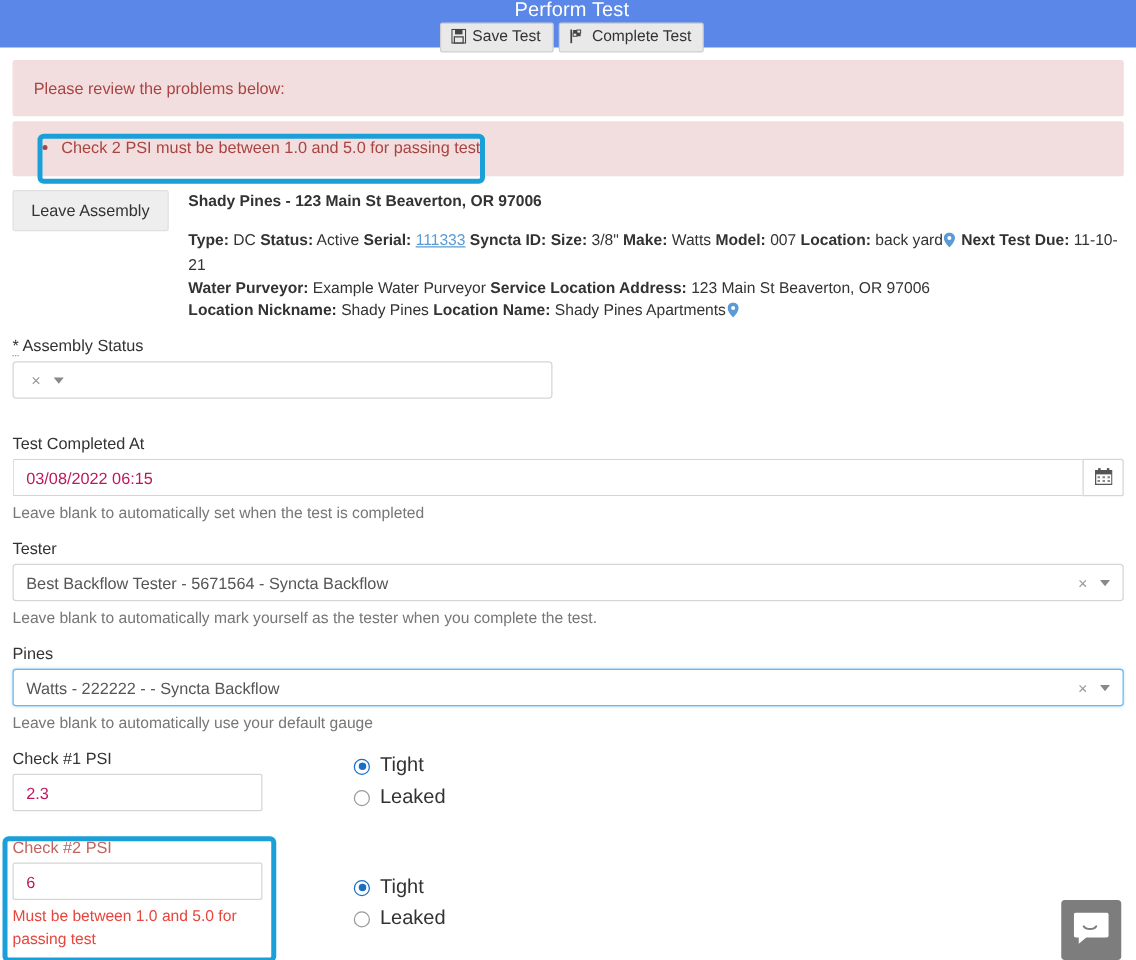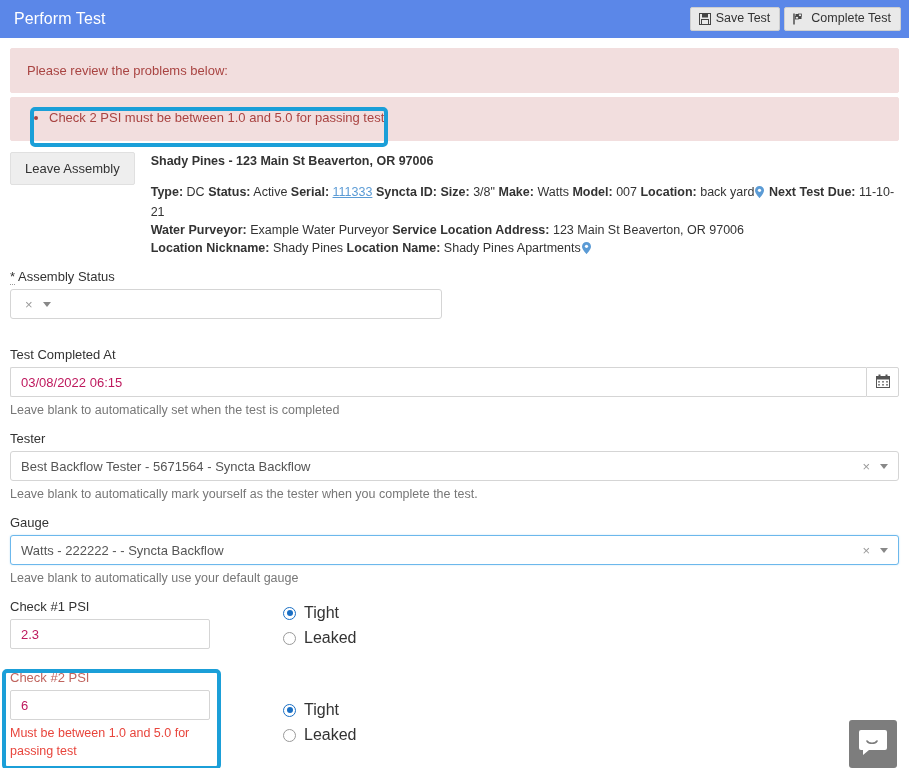--- a/index.html
+++ b/index.html
@@ -20,20 +20,21 @@
   }
 
   
   .header {
     height: 38px;
     background: #5b87e8;
     display: flex;
     align-items: center;
     justify-content: space-between;
     padding: 0 8px 0 14px;
+    flex-direction: column;
   }
   .header-title {
     color: #ffffff;
     font-size: 16px;
     letter-spacing: .1px;
   }
   .header-actions { display: flex; gap: 4px; }
   .btn-header {
     background: #e9e9e9;
     border: 1px solid #cfcfcf;
@@ -356,21 +357,21 @@
       <label class="label">Tester</label>
       <div class="select2">
         <span class="val">Best Backflow Tester - 5671564 - Syncta Backflow</span>
         <span class="s2-clear">×</span>
         <span class="s2-arrow"></span>
       </div>
       <div class="help">Leave blank to automatically mark yourself as the tester when you complete the test.</div>
     </div>
 
     <div class="field">
-      <label class="label">Gauge</label>
+      <label class="label">Pines</label>
       <div class="select2 focused">
         <span class="val">Watts - 222222 - - Syncta Backflow</span>
         <span class="s2-clear">×</span>
         <span class="s2-arrow"></span>
       </div>
       <div class="help">Leave blank to automatically use your default gauge</div>
     </div>
 
     <div class="check-row">
       <div class="check-left">

